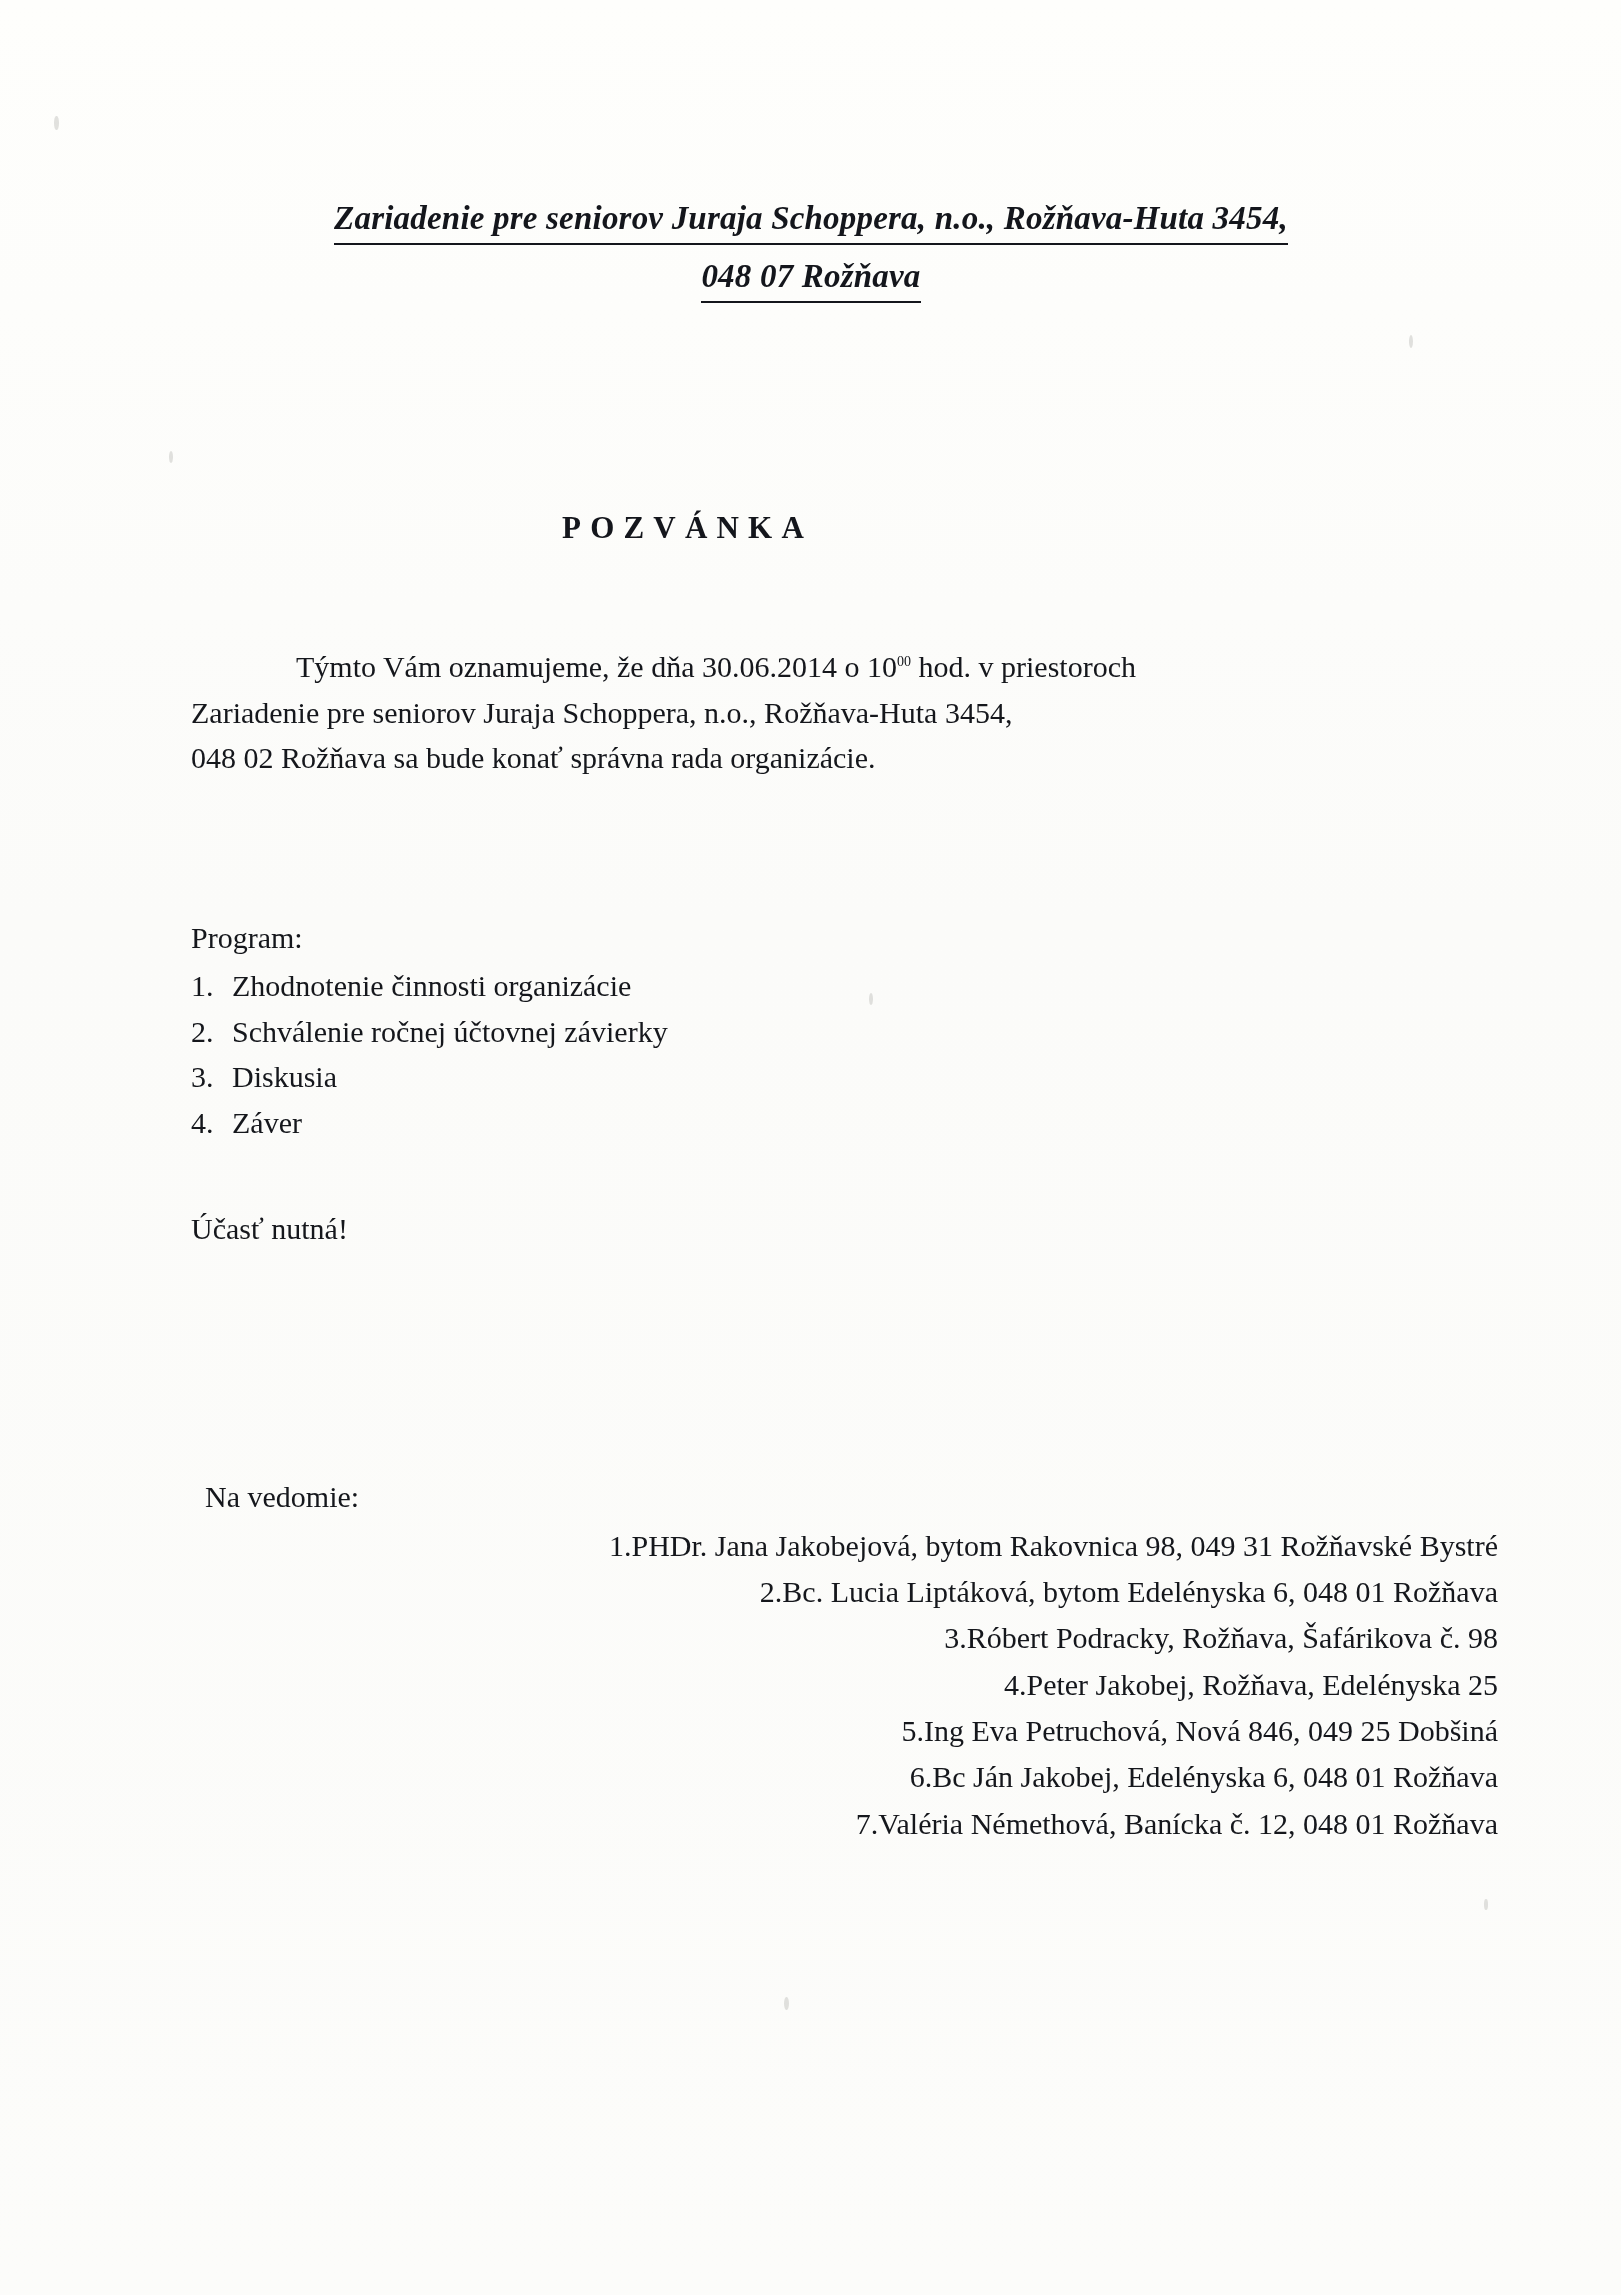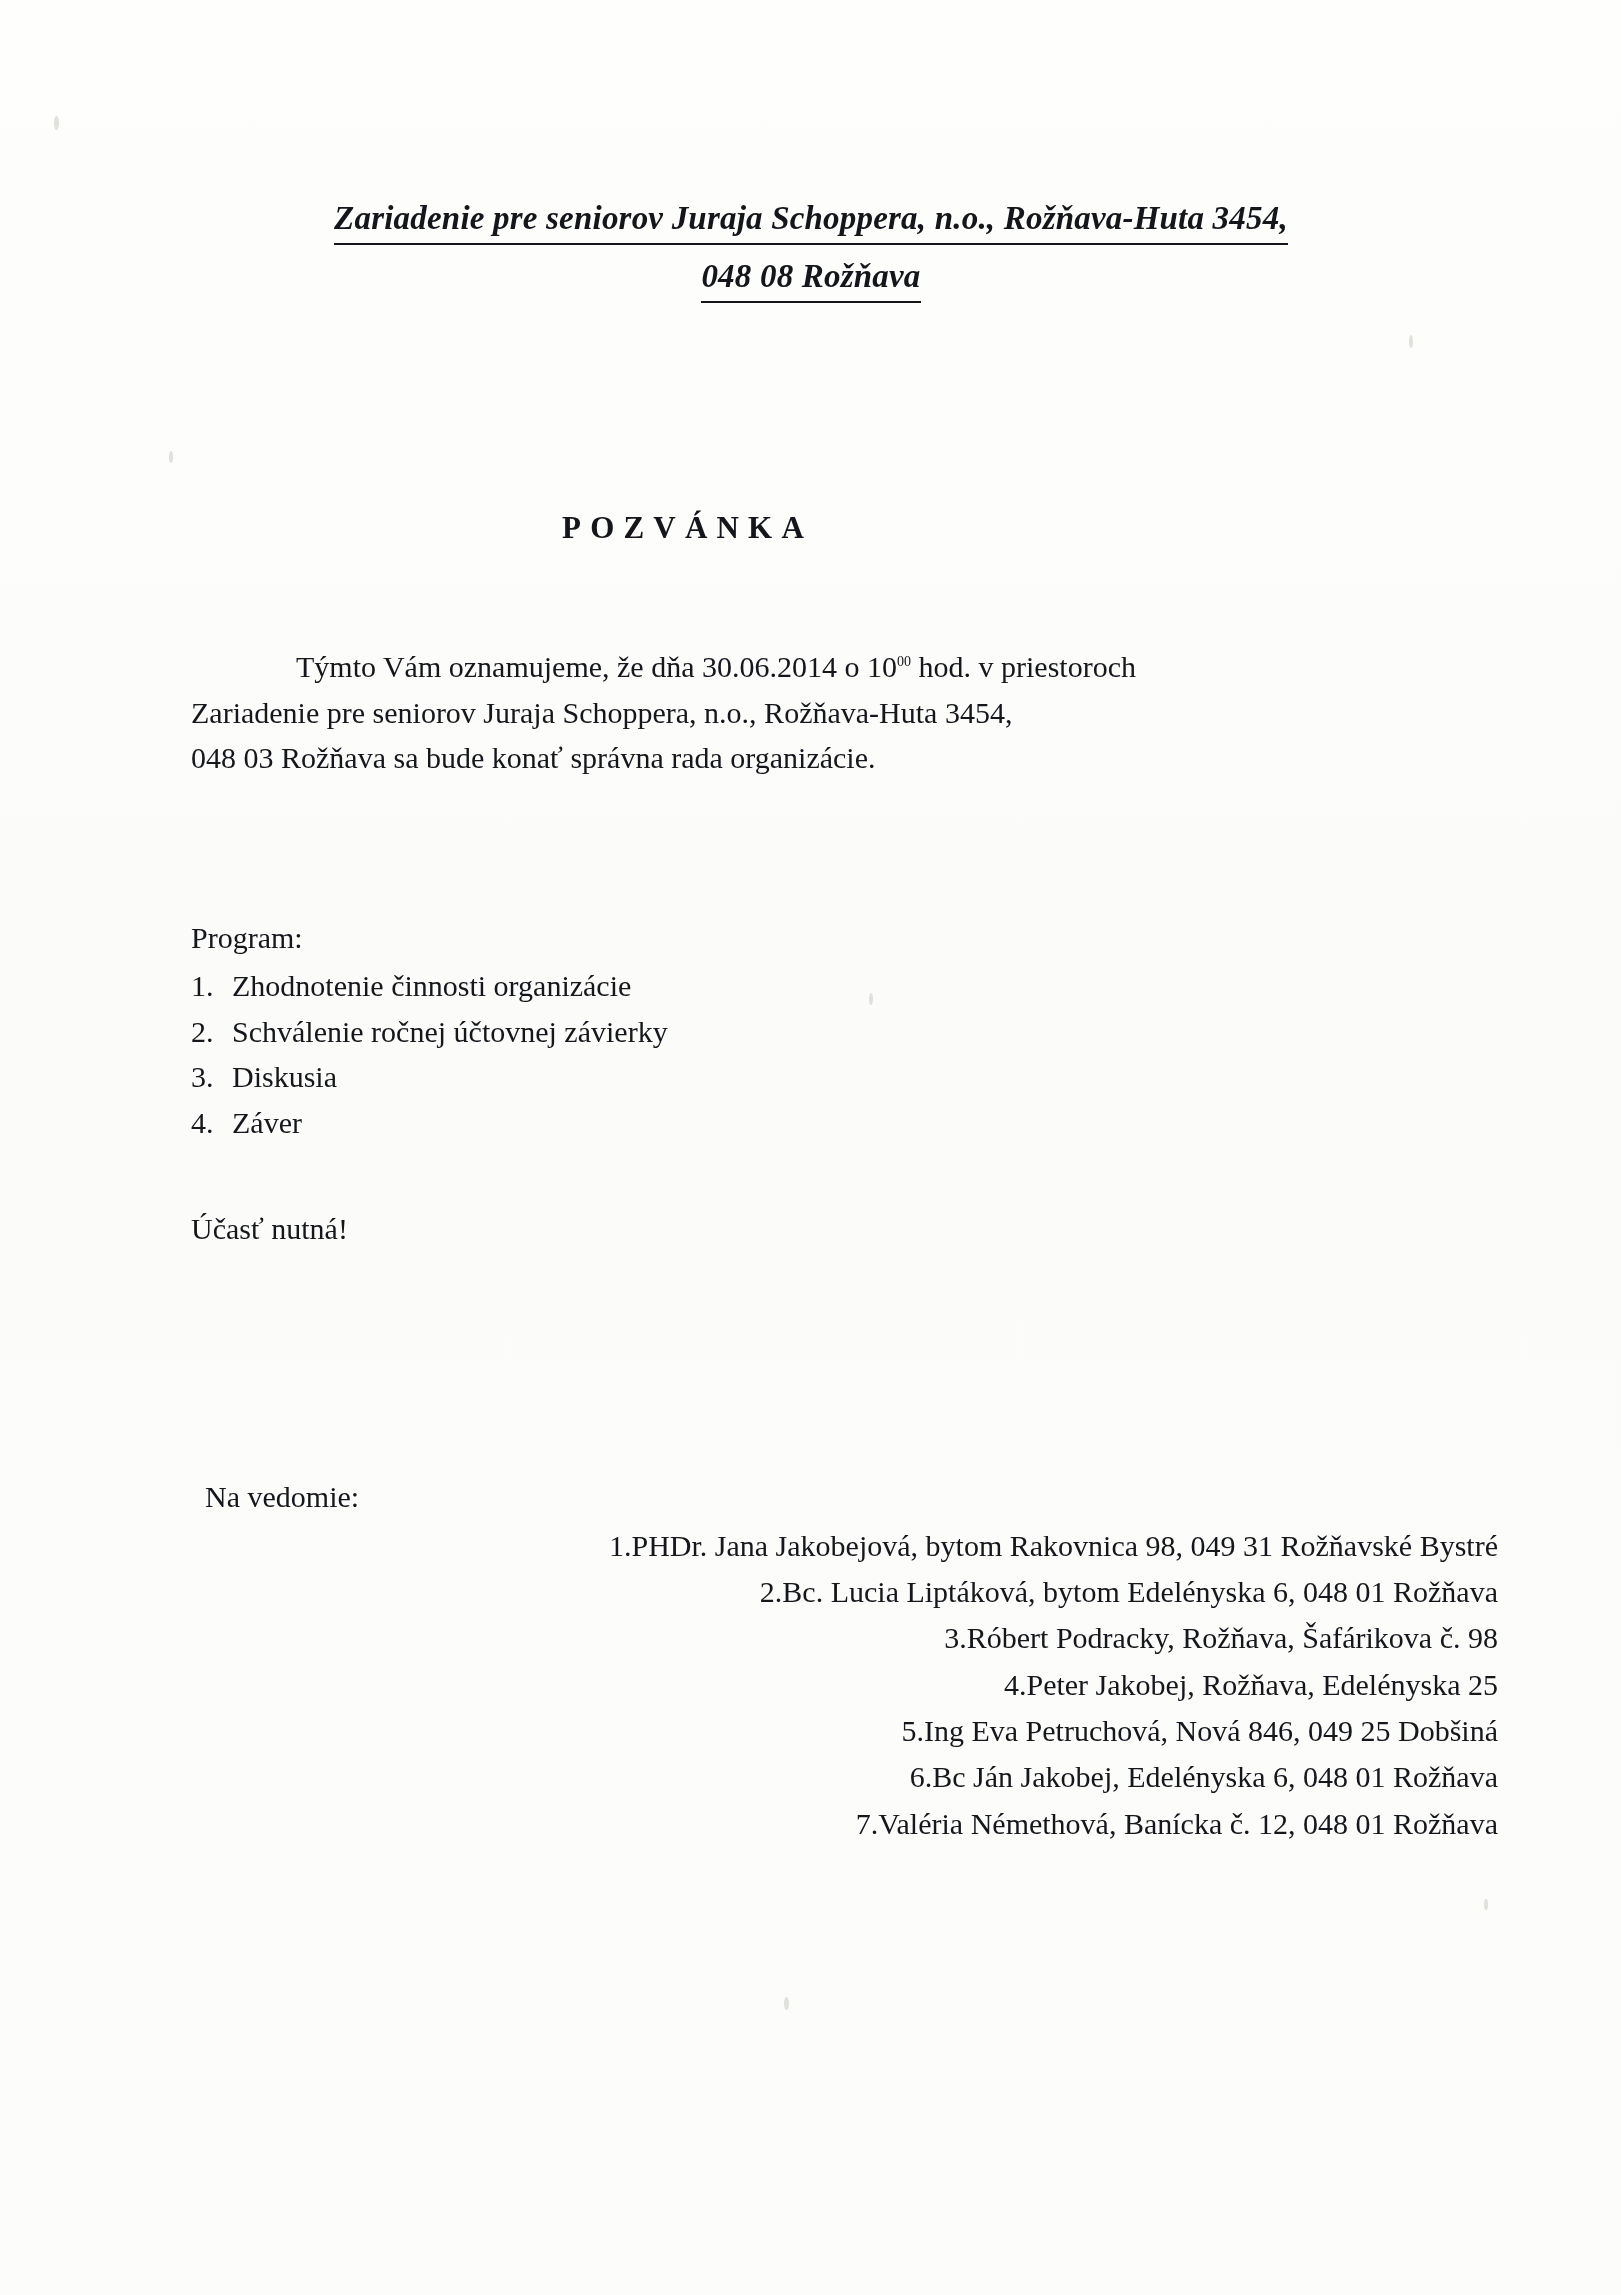--- a/index.html
+++ b/index.html
@@ -168,29 +168,29 @@
   <div class="speck" style="left:1409px; top:335px;  width:3.9px;  height:13px;"></div>
   <div class="speck" style="left:169px;  top:451px;  width:3.9px;  height:11.8px;"></div>
   <div class="speck" style="left:869px; top:993px; width:3.9px;  height:11.8px;"></div>
   <div class="speck" style="left:784px; top:1997px; width:4.6px;  height:13px;"></div>
   <div class="speck" style="left:1484px; top:1899px; width:3.9px;  height:10.5px;"></div>
 
   <div class="content">
 
     <div class="letterhead">
       <div class="line line1">Zariadenie pre seniorov Juraja Schoppera, n.o., Rožňava-Huta 3454,</div><br>
-      <div class="line line2">048 08  Rožňava</div>
+      <div class="line line2">048 07  Rožňava</div>
     </div>
 
     <div class="doc-title">POZVÁNKA</div>
 
     <div class="intro">
       <span class="indent"></span><span>Týmto Vám oznamujeme, že dňa 30.06.2014 o 10</span><sup>00</sup><span> hod. v priestoroch</span><br>
       <span>Zariadenie pre seniorov Juraja Schoppera, n.o., Rožňava-Huta 3454,</span><br>
-      <span> 048 03  Rožňava  sa bude konať správna rada organizácie.</span>
+      <span> 048 02  Rožňava  sa bude konať správna rada organizácie.</span>
     </div>
 
     <div class="program-block">
       <div class="head">Program:</div>
       <ol>
         <li><span class="num">1.</span><span>Zhodnotenie činnosti organizácie</span></li>
         <li><span class="num">2.</span><span>Schválenie ročnej účtovnej závierky</span></li>
         <li><span class="num">3.</span><span>Diskusia</span></li>
         <li><span class="num">4.</span><span>Záver</span></li>
       </ol>

